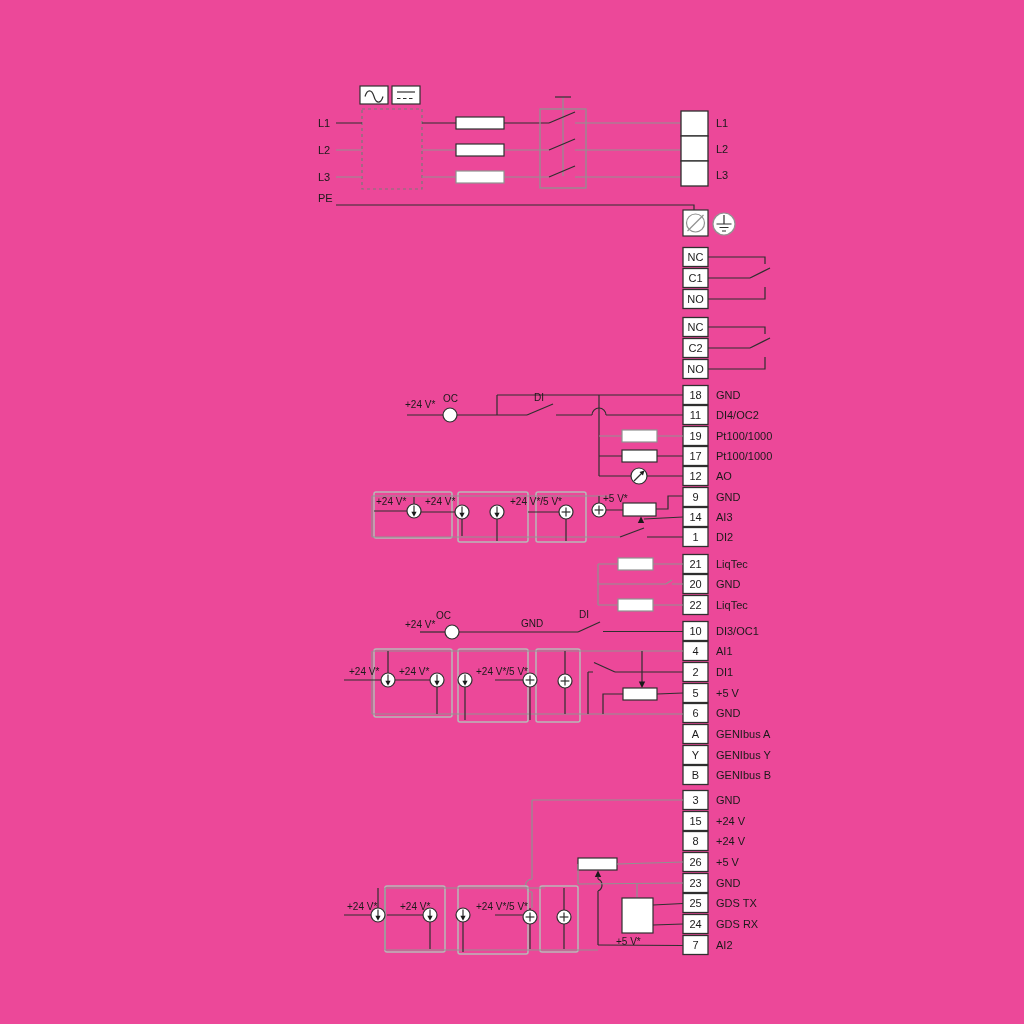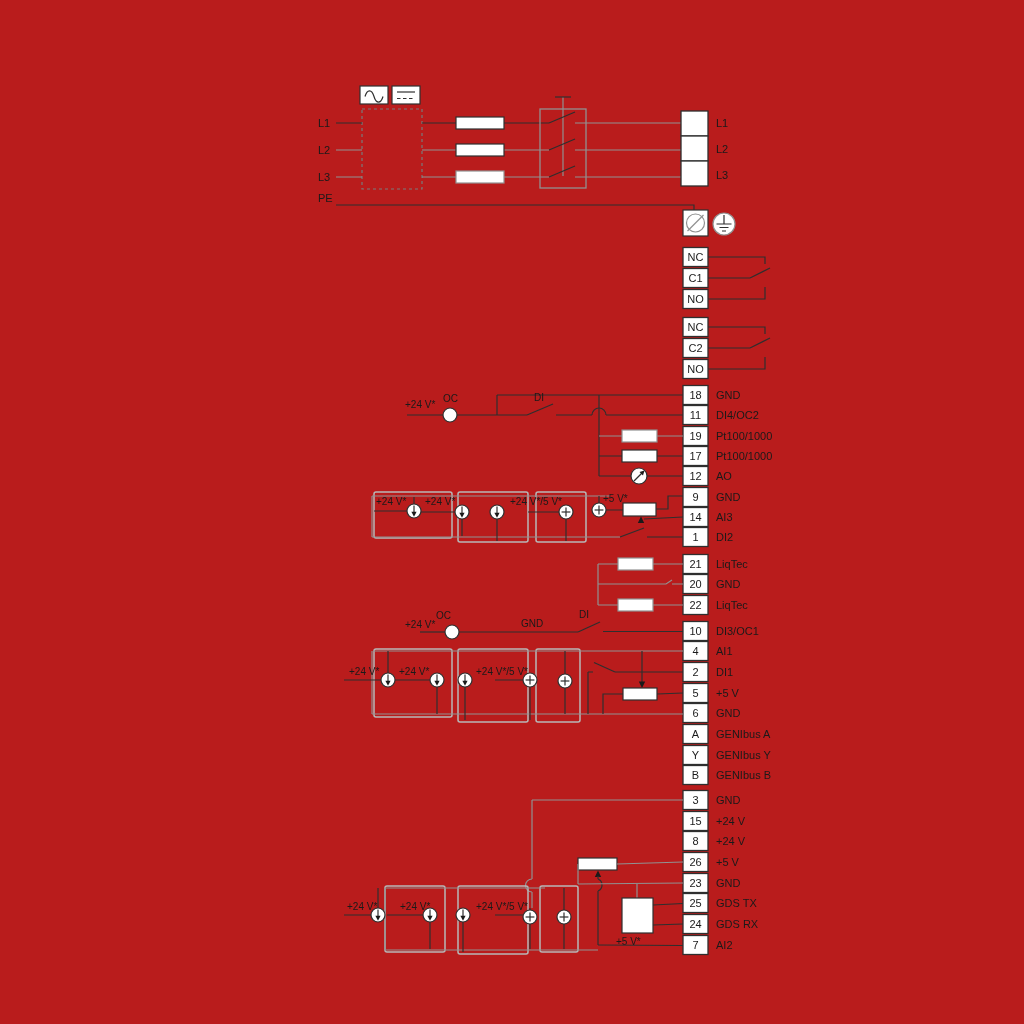--- a/index.html
+++ b/index.html
@@ -1,16 +1,16 @@
 <!DOCTYPE html>
 <html><head>
 <meta charset="utf-8">
 <style>
   html,body{margin:0;padding:0;background:#fff;}
-  .stage{position:relative;width:1024px;height:1024px;background:#b91c1c;overflow:hidden;
+  .stage{position:relative;width:1024px;height:1024px;background:#ec4899;overflow:hidden;
          font-family:"Liberation Sans", sans-serif;}
   svg text{font-family:"Liberation Sans", sans-serif;fill:#1a1a1a;}
   .t{font-size:11px;}
   .ts{font-size:10px;}
   .tc{font-size:11px;text-anchor:middle;}
   .w{stroke:#2f2f2f;stroke-width:1.2;fill:none;}
   .wg{stroke:#919191;stroke-width:1.2;fill:none;}
   .cell{fill:#ffffff;stroke:#2f2f2f;stroke-width:1.3;}
   .comp{fill:#ffffff;stroke:#2f2f2f;stroke-width:1.2;}
   .compg{fill:#ffffff;stroke:#919191;stroke-width:1.2;}

